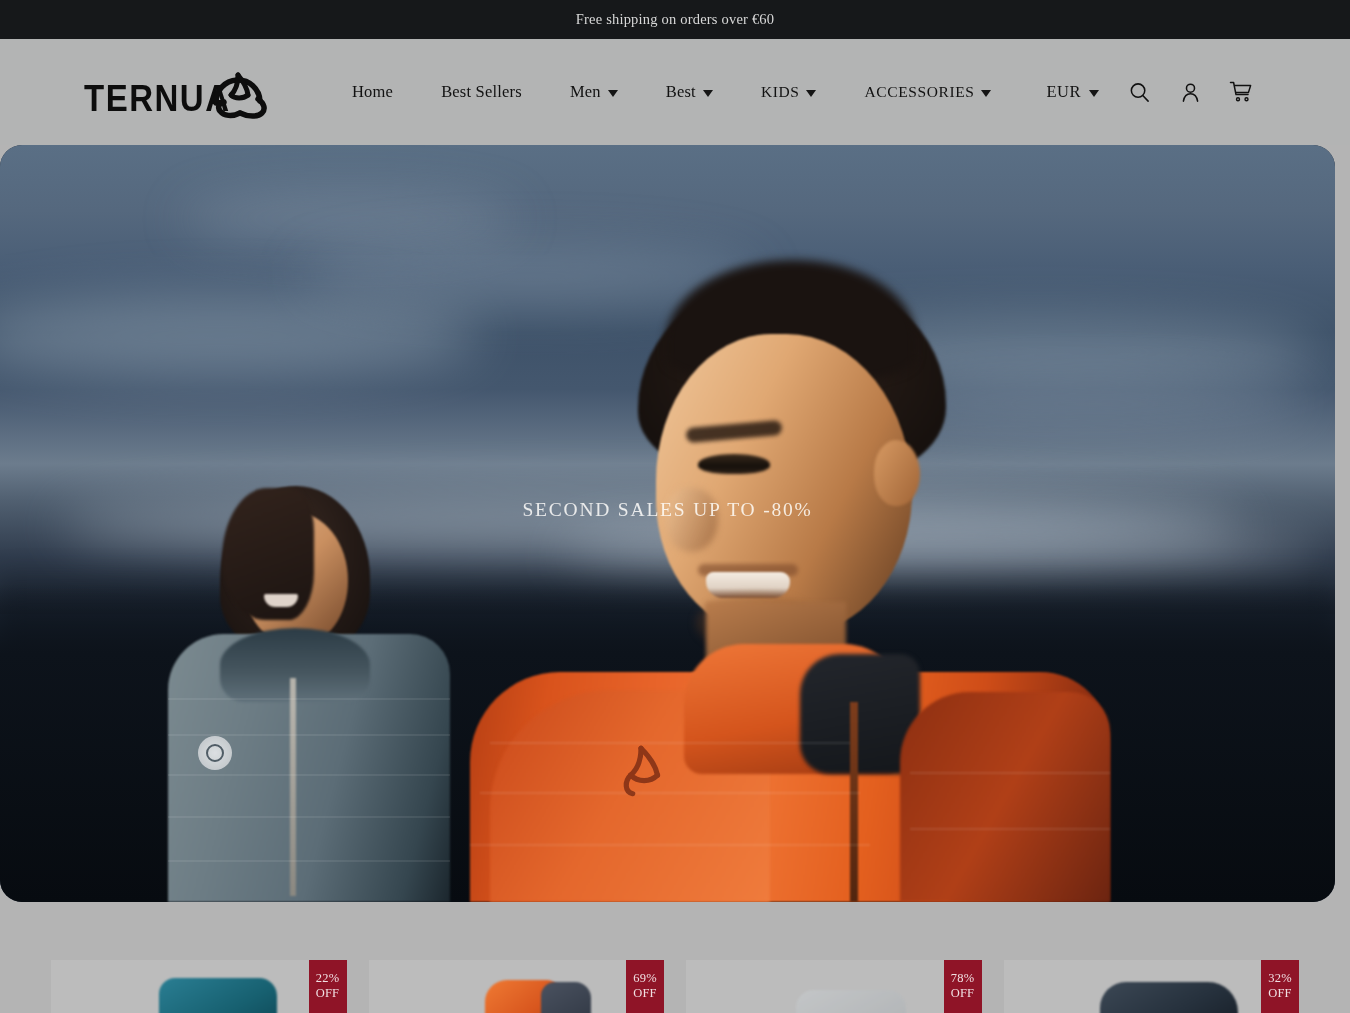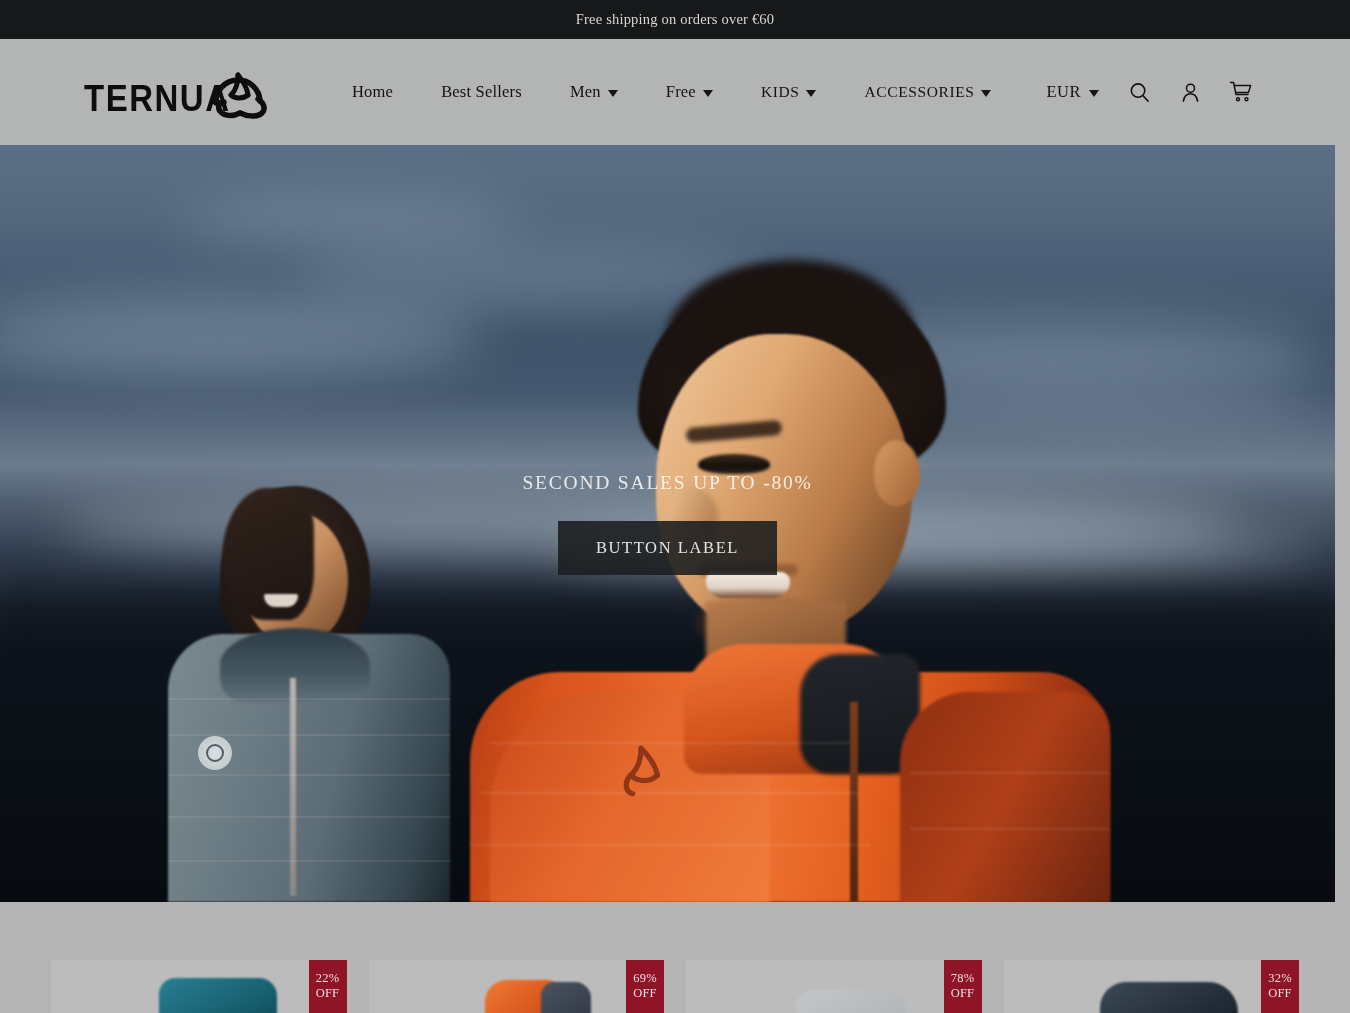--- a/index.html
+++ b/index.html
@@ -117,20 +117,21 @@
     cursor: pointer;
   }
 
   
   .hero {
     position: relative;
     width: 1335px;
     height: 757px;
     overflow: hidden;
     background: #1d2836;
+    border-radius: 22px;
   }
   .hero-photo { position: absolute; inset: 0; }
 
   .sky {
     position: absolute;
     left: 0; top: 0; right: 0;
     height: 62%;
     background:
       linear-gradient(180deg,
         #5a6f85 0%,
@@ -427,21 +428,21 @@
       <span>Home</span>
     </div>
     <div class="nav-item">
       <span>Best Sellers</span>
     </div>
     <div class="nav-item">
       <span>Men</span>
       <i class="caret"></i>
     </div>
     <div class="nav-item">
-      <span>Free</span>
+      <span>Best</span>
       <i class="caret"></i>
     </div>
     <div class="nav-item caps">
       <span>KIDS</span>
       <i class="caret"></i>
     </div>
     <div class="nav-item caps">
       <span>ACCESSORIES</span>
       <i class="caret"></i>
     </div>
@@ -537,21 +538,20 @@
         <path d="M30 8 C30 20 27 28 20 34" fill="none" stroke="#6d2410" stroke-width="5" stroke-linecap="round"></path>
         <path d="M30 8 C38 16 44 24 46 34" fill="none" stroke="#6d2410" stroke-width="5" stroke-linecap="round"></path>
         <path d="M20 34 C27 41 39 41 46 34" fill="none" stroke="#6d2410" stroke-width="5" stroke-linecap="round"></path>
         <path d="M20 34 C14 40 14 50 22 52" fill="none" stroke="#6d2410" stroke-width="5" stroke-linecap="round"></path>
       </svg>
     </div>
   </div>
 
   <div class="hero-content">
     <div class="hero-title">SECOND SALES UP TO -80%</div>
-    <button class="hero-btn">BUTTON LABEL</button>
   </div>
 </section>
 
 <section class="products">
   <div class="product-row">
 
     <div class="product-card">
       <div class="p-img">
         <div class="prod-shape" style="left:108px; top:18px; width:118px; height:60px;
              background:linear-gradient(150deg,#2a7e93 0%,#176070 58%,#0d4452 100%);

